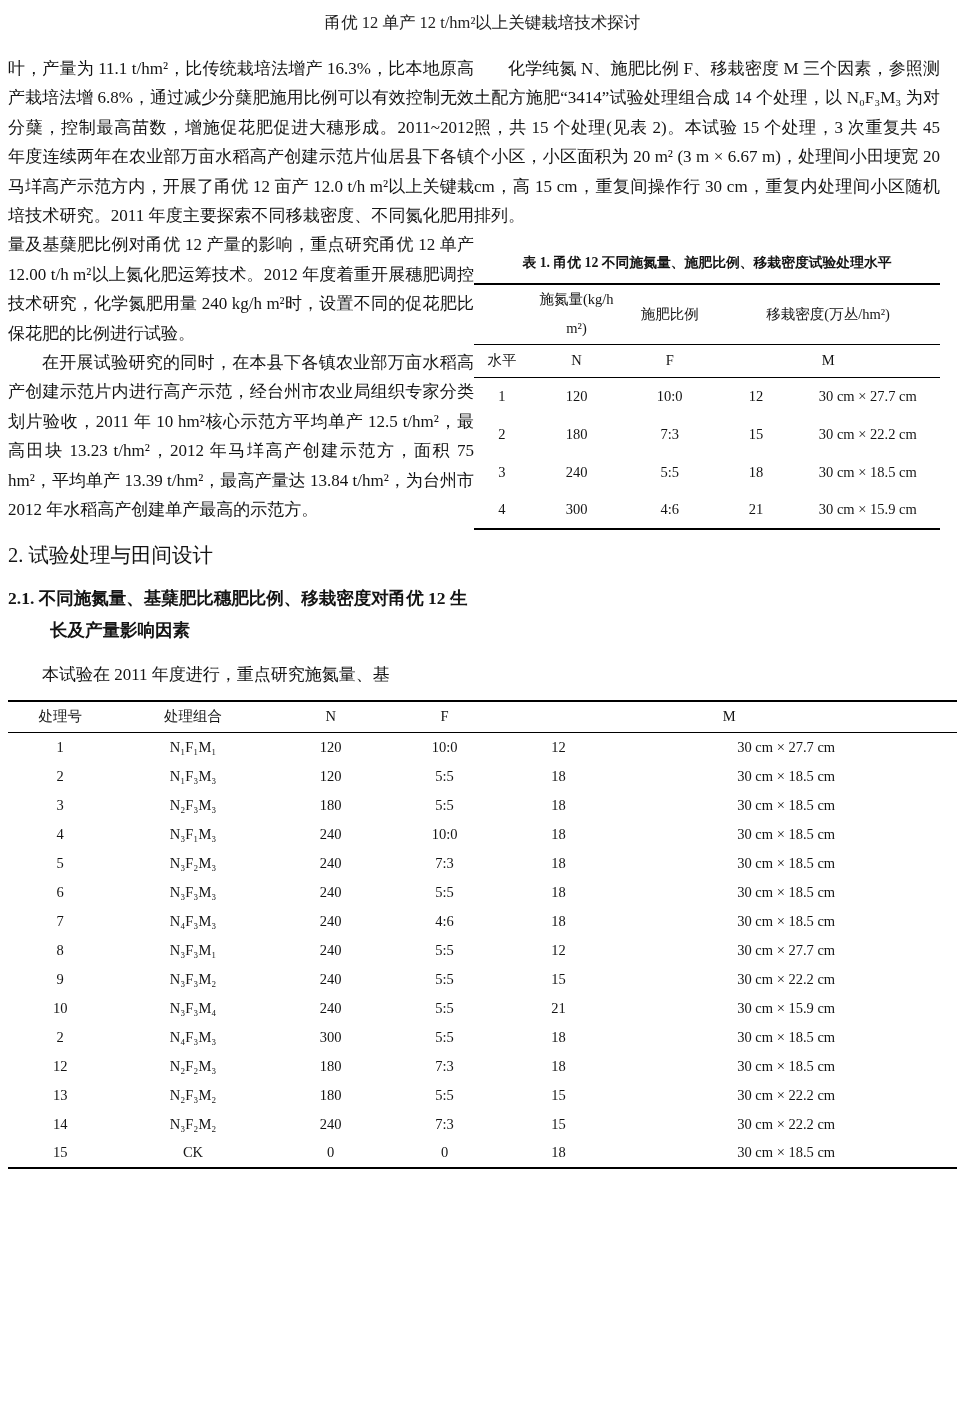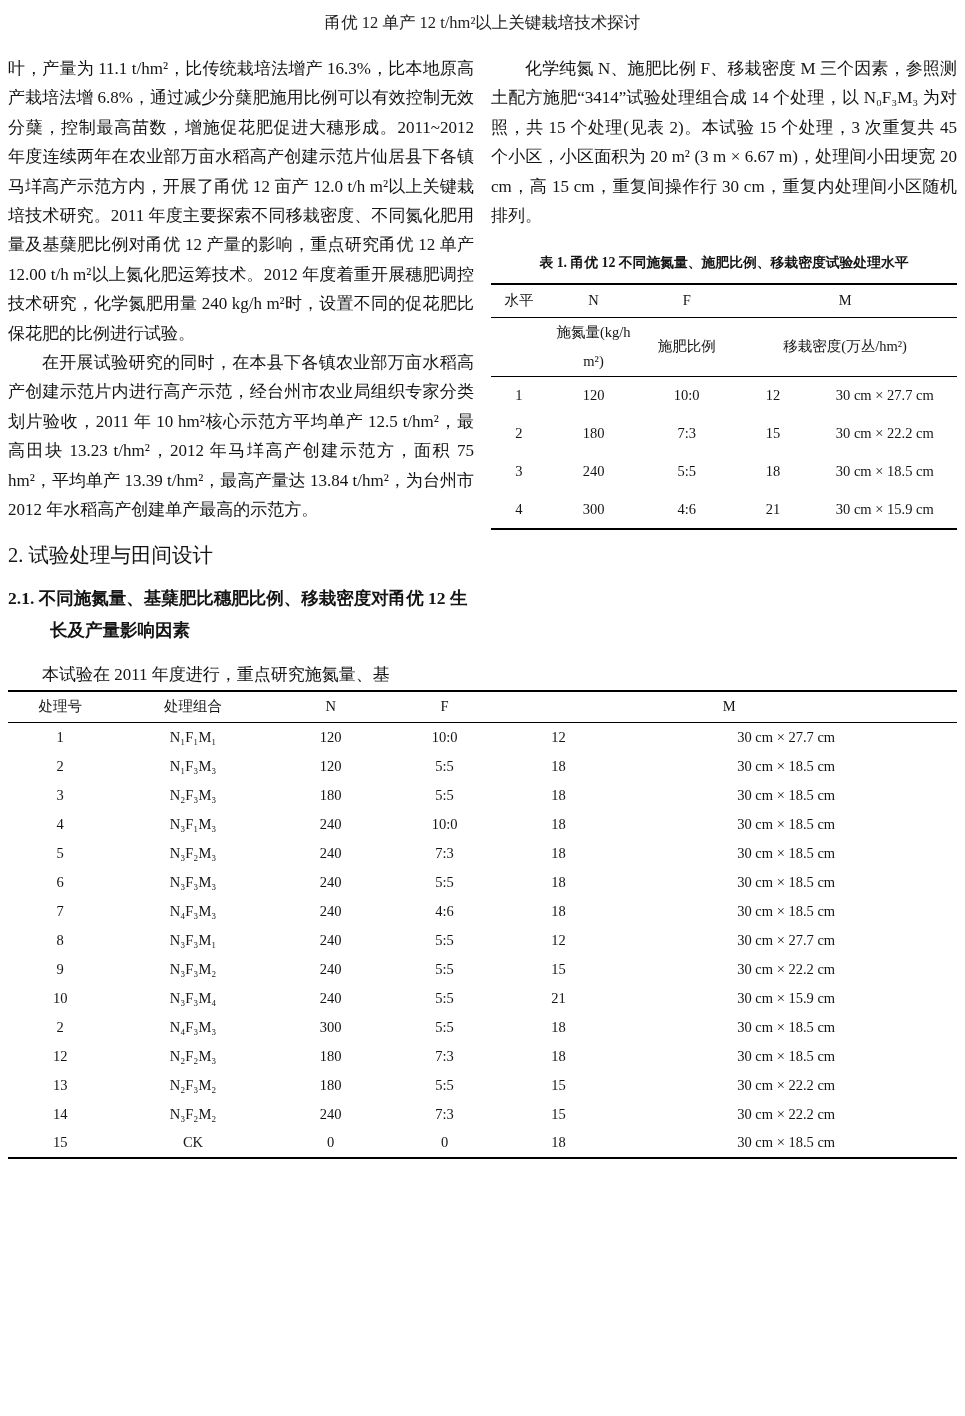--- a/index.html
+++ b/index.html
@@ -16,21 +16,21 @@
     width:965px; height:1100px;
     padding:8px 8px 4px 8px;
     position:relative;
   }
   .running-head {
     text-align:center;
     font-size:16.5px;
     color:#222;
     margin:4px 0 20px 0;
   }
-  .columns { display:flex; gap:17px; }
+  .columns { display:flex; gap:0; }
   .col { width:466px; font-size:17px; line-height:29.4px; text-align:justify; }
   .col p { margin:0; }
   p.cont { text-indent:0; }
   p.indent { text-indent:2em; }
   .sec-h2 {
     font-size:20.5px; font-weight:normal; line-height:1.35;
     margin:17px 0 13px 0; text-align:left;
   }
   .sec-h3 {
     font-size:17.5px; font-weight:bold; line-height:32px;
@@ -51,21 +51,21 @@
   table.tbl th { font-weight:normal; }
   table.tbl th, table.tbl td { text-align:center; vertical-align:middle; padding:0 2px; }
   table.tbl1 {
     width:100%;
     border-top:2px solid #000;
     border-bottom:2px solid #000;
   }
   table.tbl1 thead tr th { border-bottom:1px solid #000; height:33px; }
   table.tbl1 tbody td { height:38px; }
   table.tbl2 {
-    width:949px; margin:0 auto;
+    width:949px; margin:10px auto;
     border-top:2px solid #000;
     border-bottom:2px solid #000;
   }
   table.tbl2 thead th { border-bottom:1px solid #000; height:32px; }
   table.tbl2 tbody td { height:29px; }
   .footer {
     position:absolute; left:0; bottom:0;
     width:965px; height:36px;
     border-top:1px solid #000;
     display:flex; justify-content:space-between; align-items:flex-start;
@@ -100,30 +100,30 @@
       <table class="tbl tbl1">
         <colgroup>
           <col style="width:12%">
           <col style="width:20%">
           <col style="width:20%">
           <col style="width:17%">
           <col style="width:31%">
         </colgroup>
         <thead>
           <tr>
+            <th></th>
+            <th>施氮量(kg/h m²)</th>
+            <th>施肥比例</th>
+            <th colspan="2">移栽密度(万丛/hm²)</th>
+          </tr>
+          <tr>
             <th>水平</th>
             <th>N</th>
             <th>F</th>
             <th colspan="2">M</th>
-          </tr>
-          <tr>
-            <th></th>
-            <th>施氮量(kg/h m²)</th>
-            <th>施肥比例</th>
-            <th colspan="2">移栽密度(万丛/hm²)</th>
           </tr>
         </thead>
         <tbody>
             <tr>
               <td>1</td>
               <td>120</td>
               <td>10:0</td>
               <td>12</td>
               <td>30 cm × 27.7 cm</td>
             </tr>

